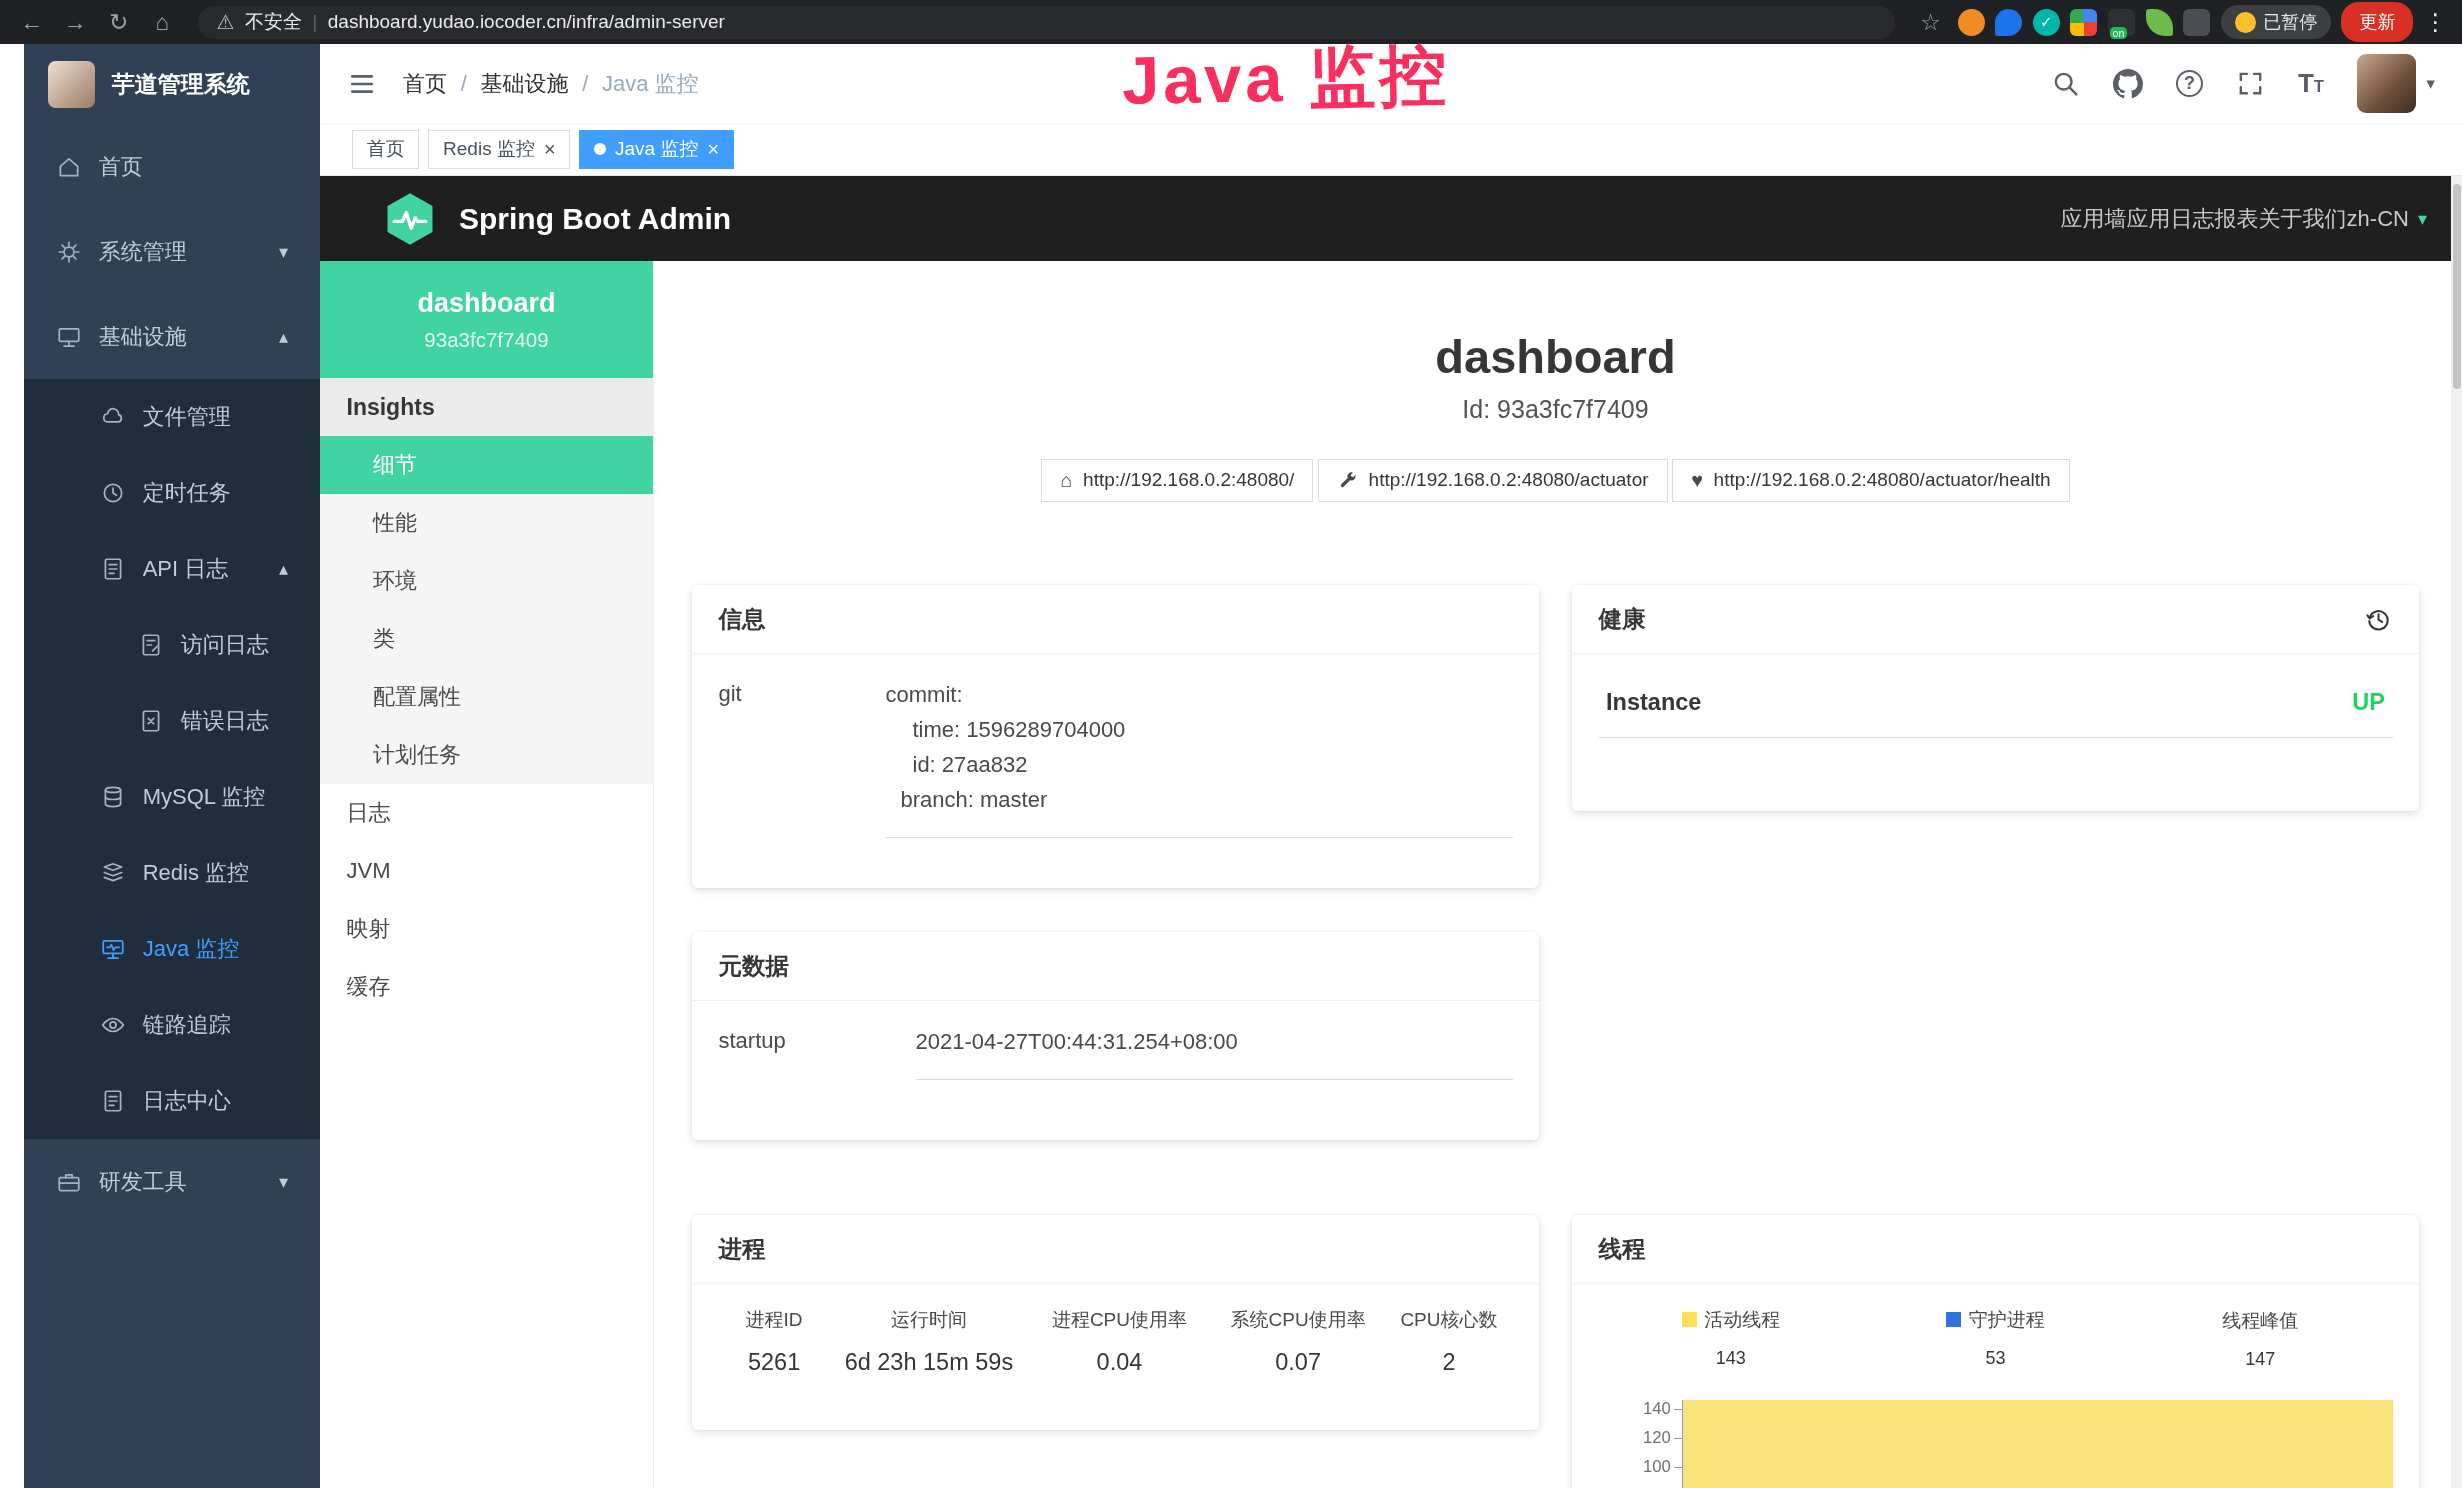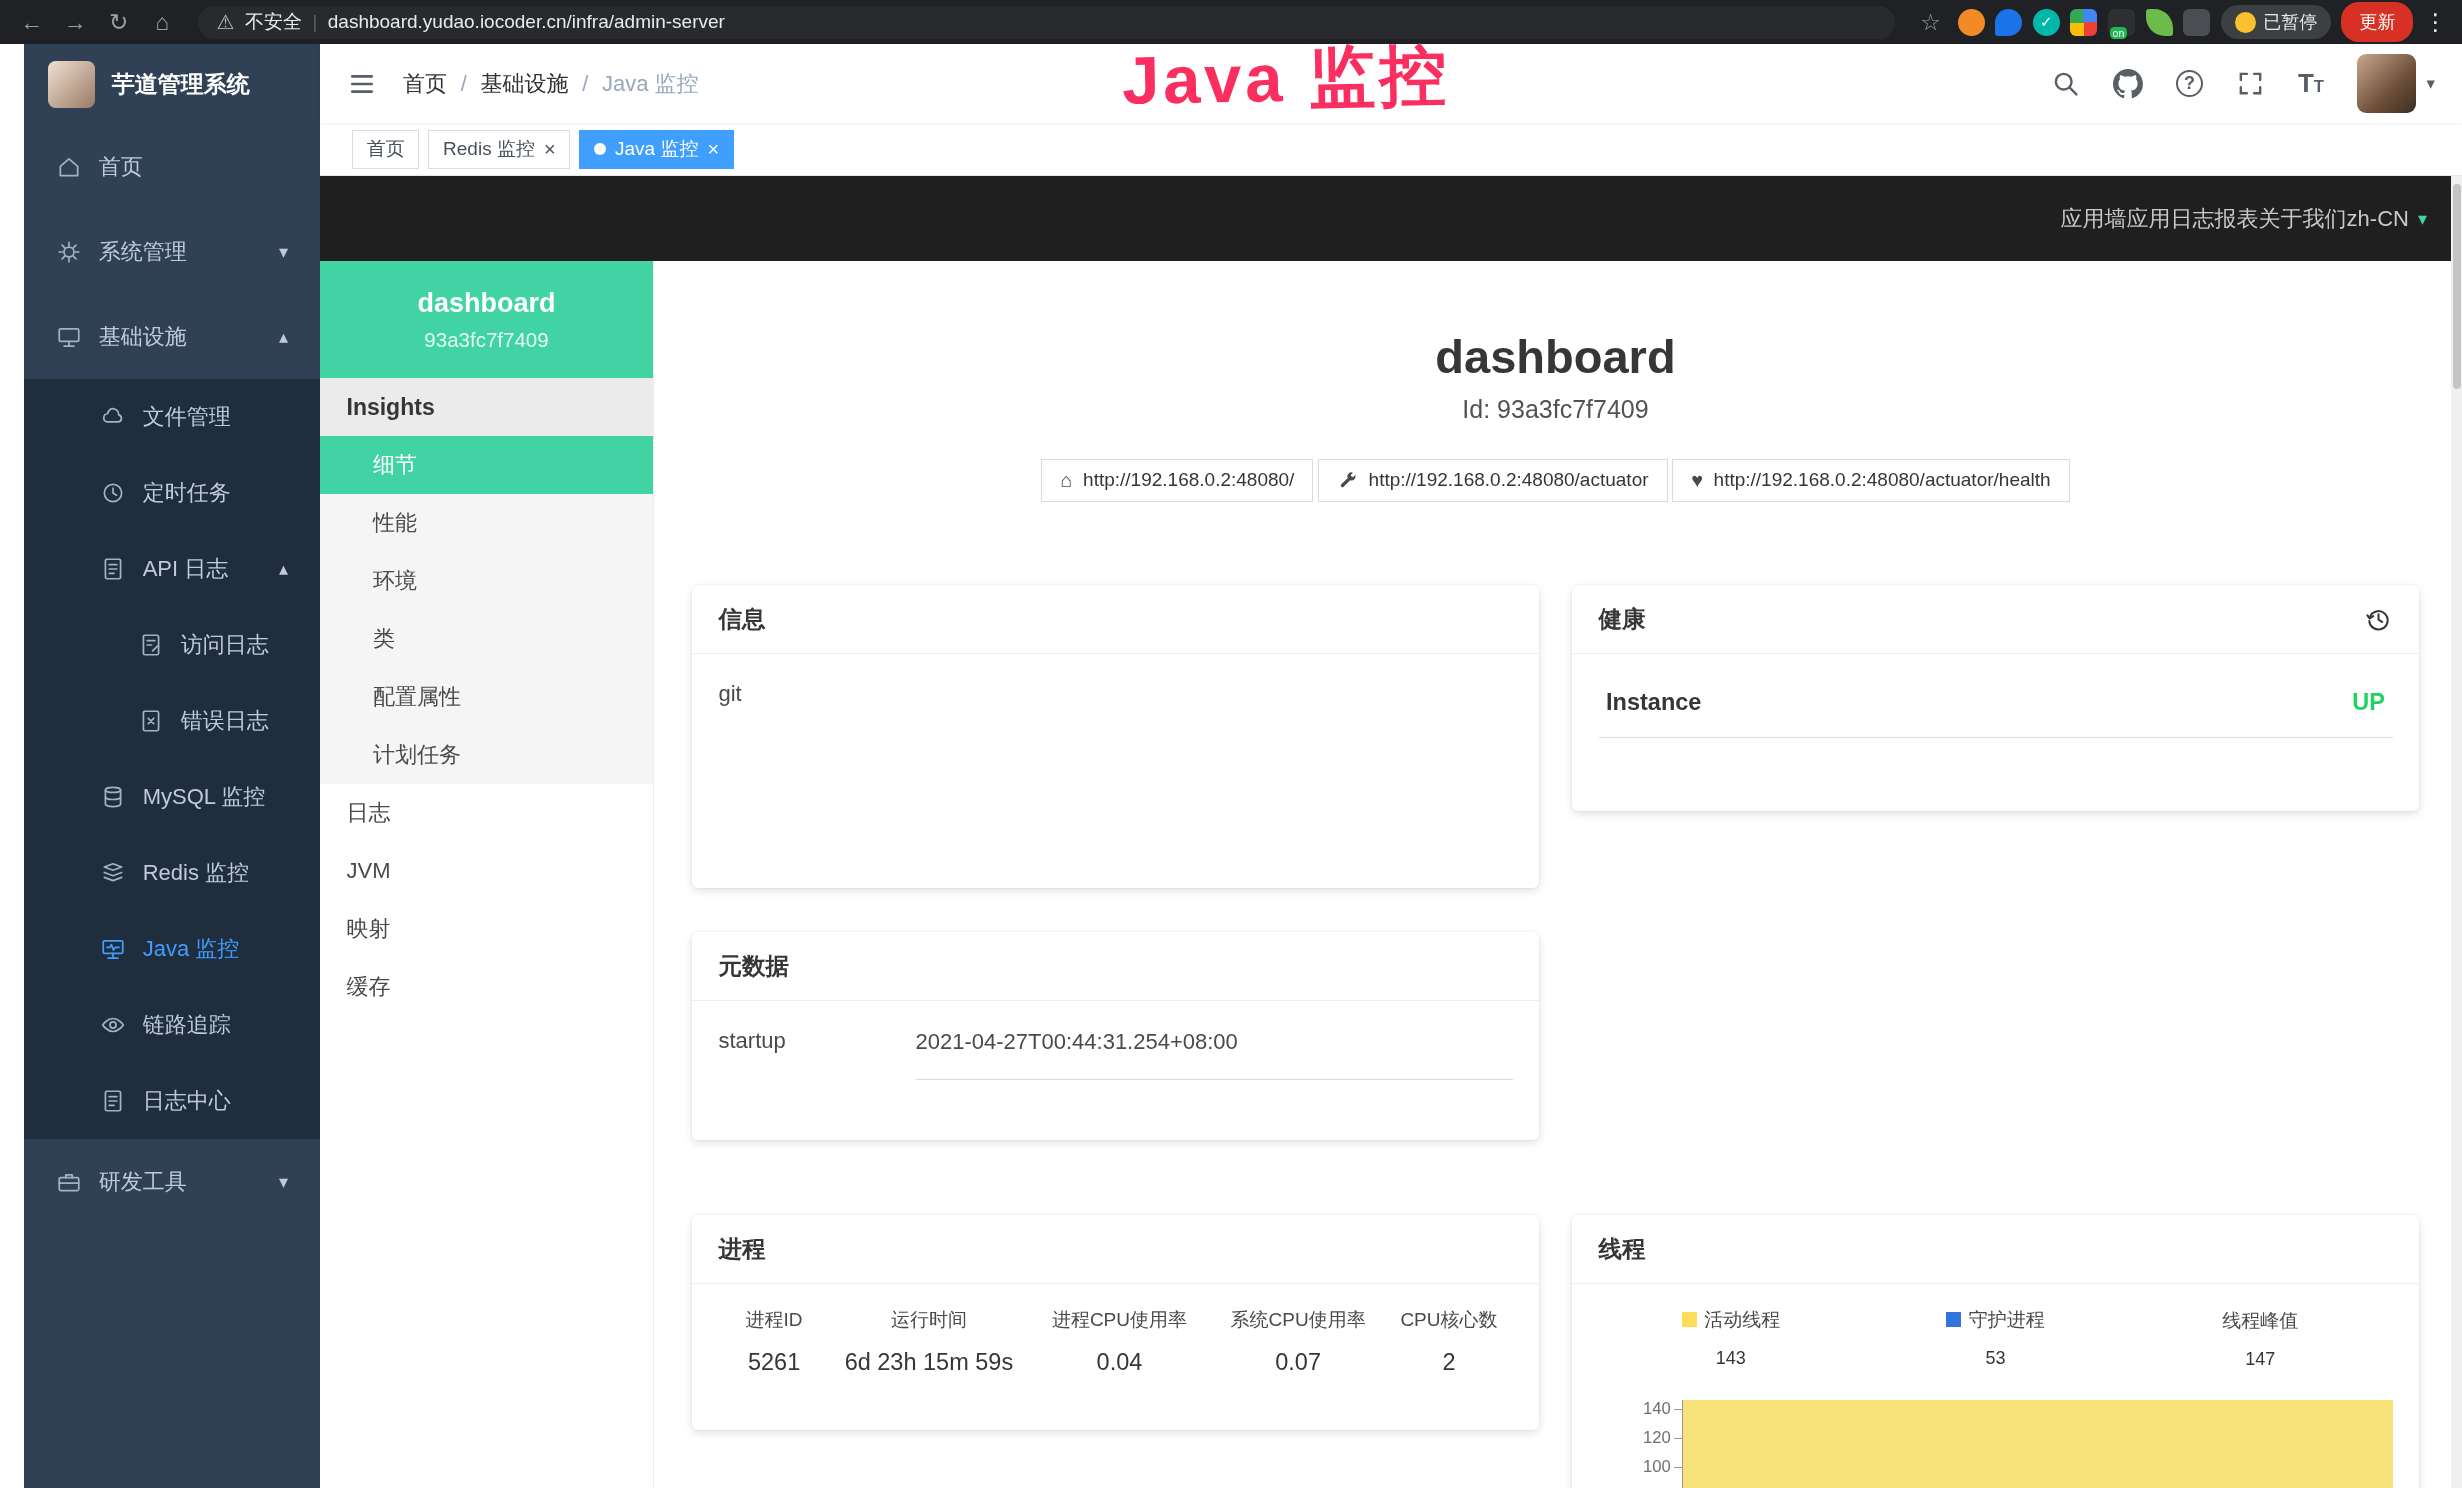--- a/index.html
+++ b/index.html
@@ -343,20 +343,27 @@
           <span class="tag-close">×</span>
         </div>
         <div class="tag active">
           <span class="dot"></span>
           <span>Java 监控</span>
           <span class="tag-close">×</span>
         </div>
       </div>
 
       <div class="sba-header">
+        <div class="sba-brand">
+          <svg class="sba-logo" viewBox="0 0 24 24">
+              <path d="M12 1.3 21.3 6.65v10.7L12 22.7 2.7 17.35V6.65z" fill="#42d3a5"></path>
+              <path d="M5.5 13h3.4l1.6-3.6 2 6.4 1.7-4.2 1 1.4h3.3" stroke="#fff" stroke-width="1.4" fill="none" stroke-linecap="round" stroke-linejoin="round"></path>
+            </svg>
+          <span>Spring Boot Admin</span>
+        </div>
         <div class="sba-nav">
           <span>应用墙</span>
           <span>应用</span>
           <span>日志报表</span>
           <span>关于我们</span>
           <span class="sba-locale">
             <span>zh-CN</span>
             <span class="locale-caret">▾</span>
           </span>
         </div>
@@ -404,20 +411,27 @@
           </div>
 
           <div class="cards">
 
             <div class="ccol">
               <div class="card card-info">
                 <div class="card-h">信息</div>
                 <div class="card-b">
                   <div class="kv-row">
                     <div class="kv-key">git</div>
+                    <div class="kv-val">
+                      <div class="kv-line">commit:</div>
+                      <div class="kv-line ind-1">time: 1596289704000</div>
+                      <div class="kv-line ind-1">id: 27aa832</div>
+                      <div class="kv-line ind-h">branch: master</div>
+                      <div class="kv-underline"></div>
+                    </div>
                   </div>
                 </div>
               </div>
 
               <div class="card card-meta">
                 <div class="card-h">元数据</div>
                 <div class="card-b">
                   <div class="kv-row">
                     <div class="kv-key meta-key">startup</div>
                     <div class="kv-val">

